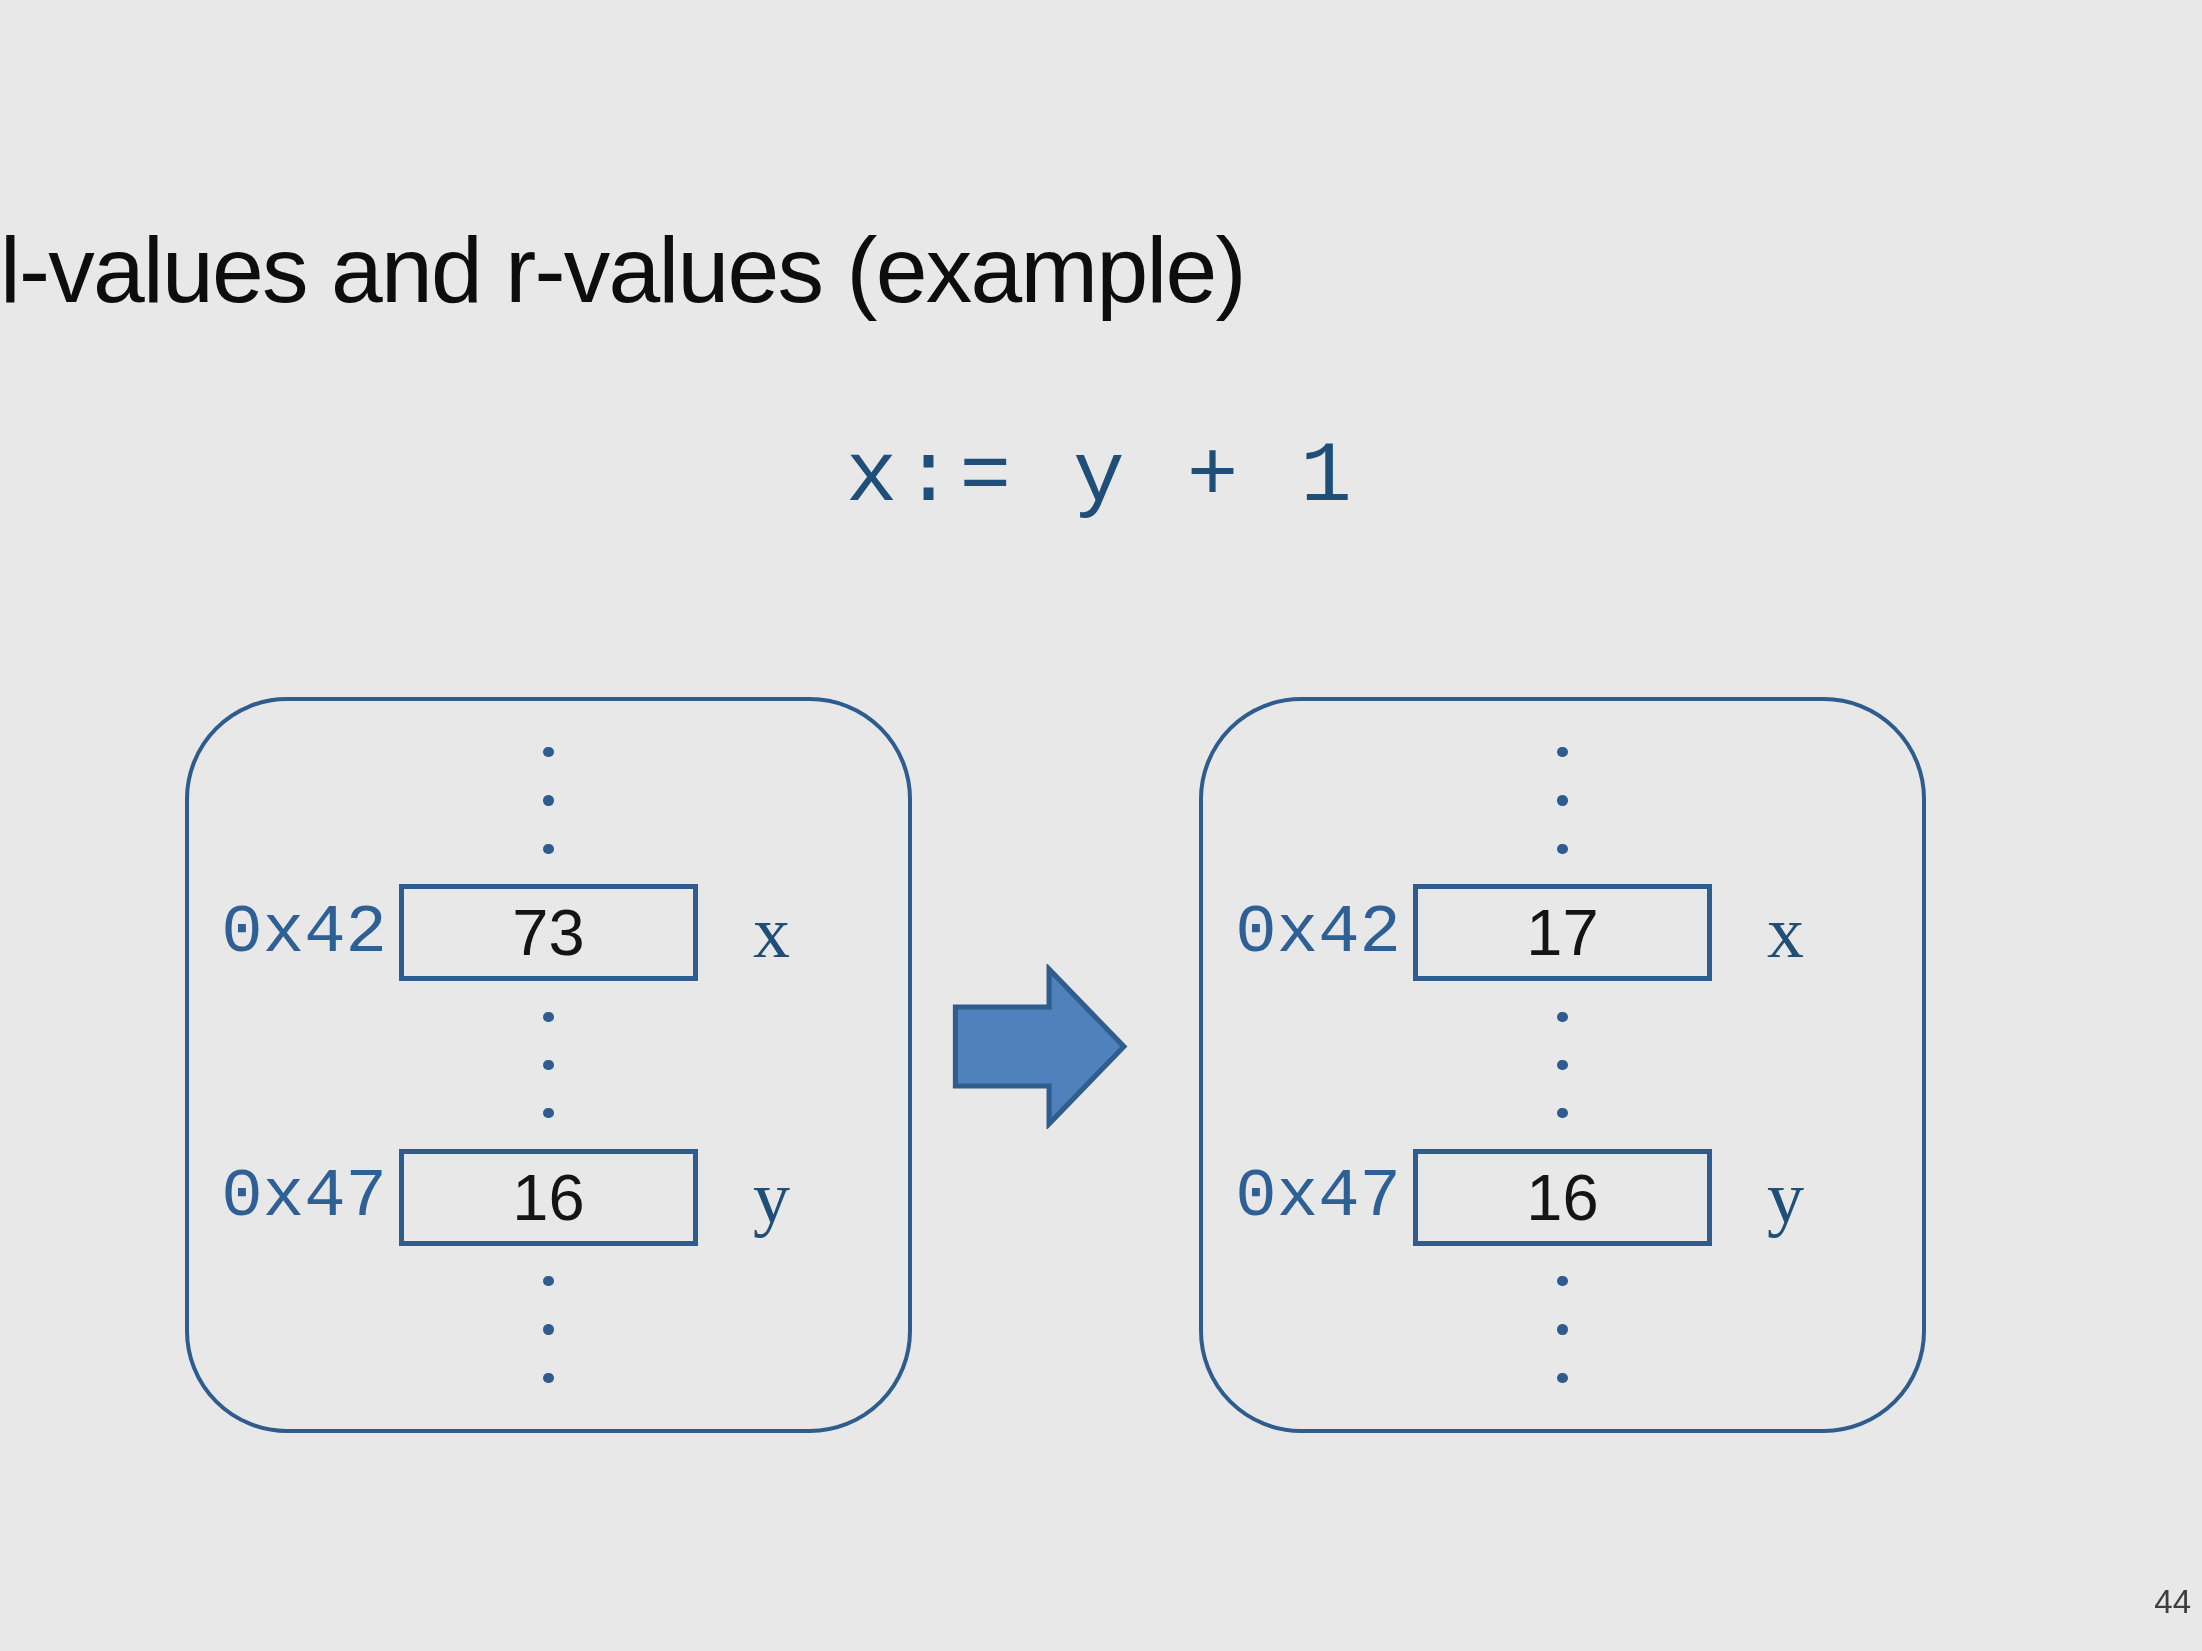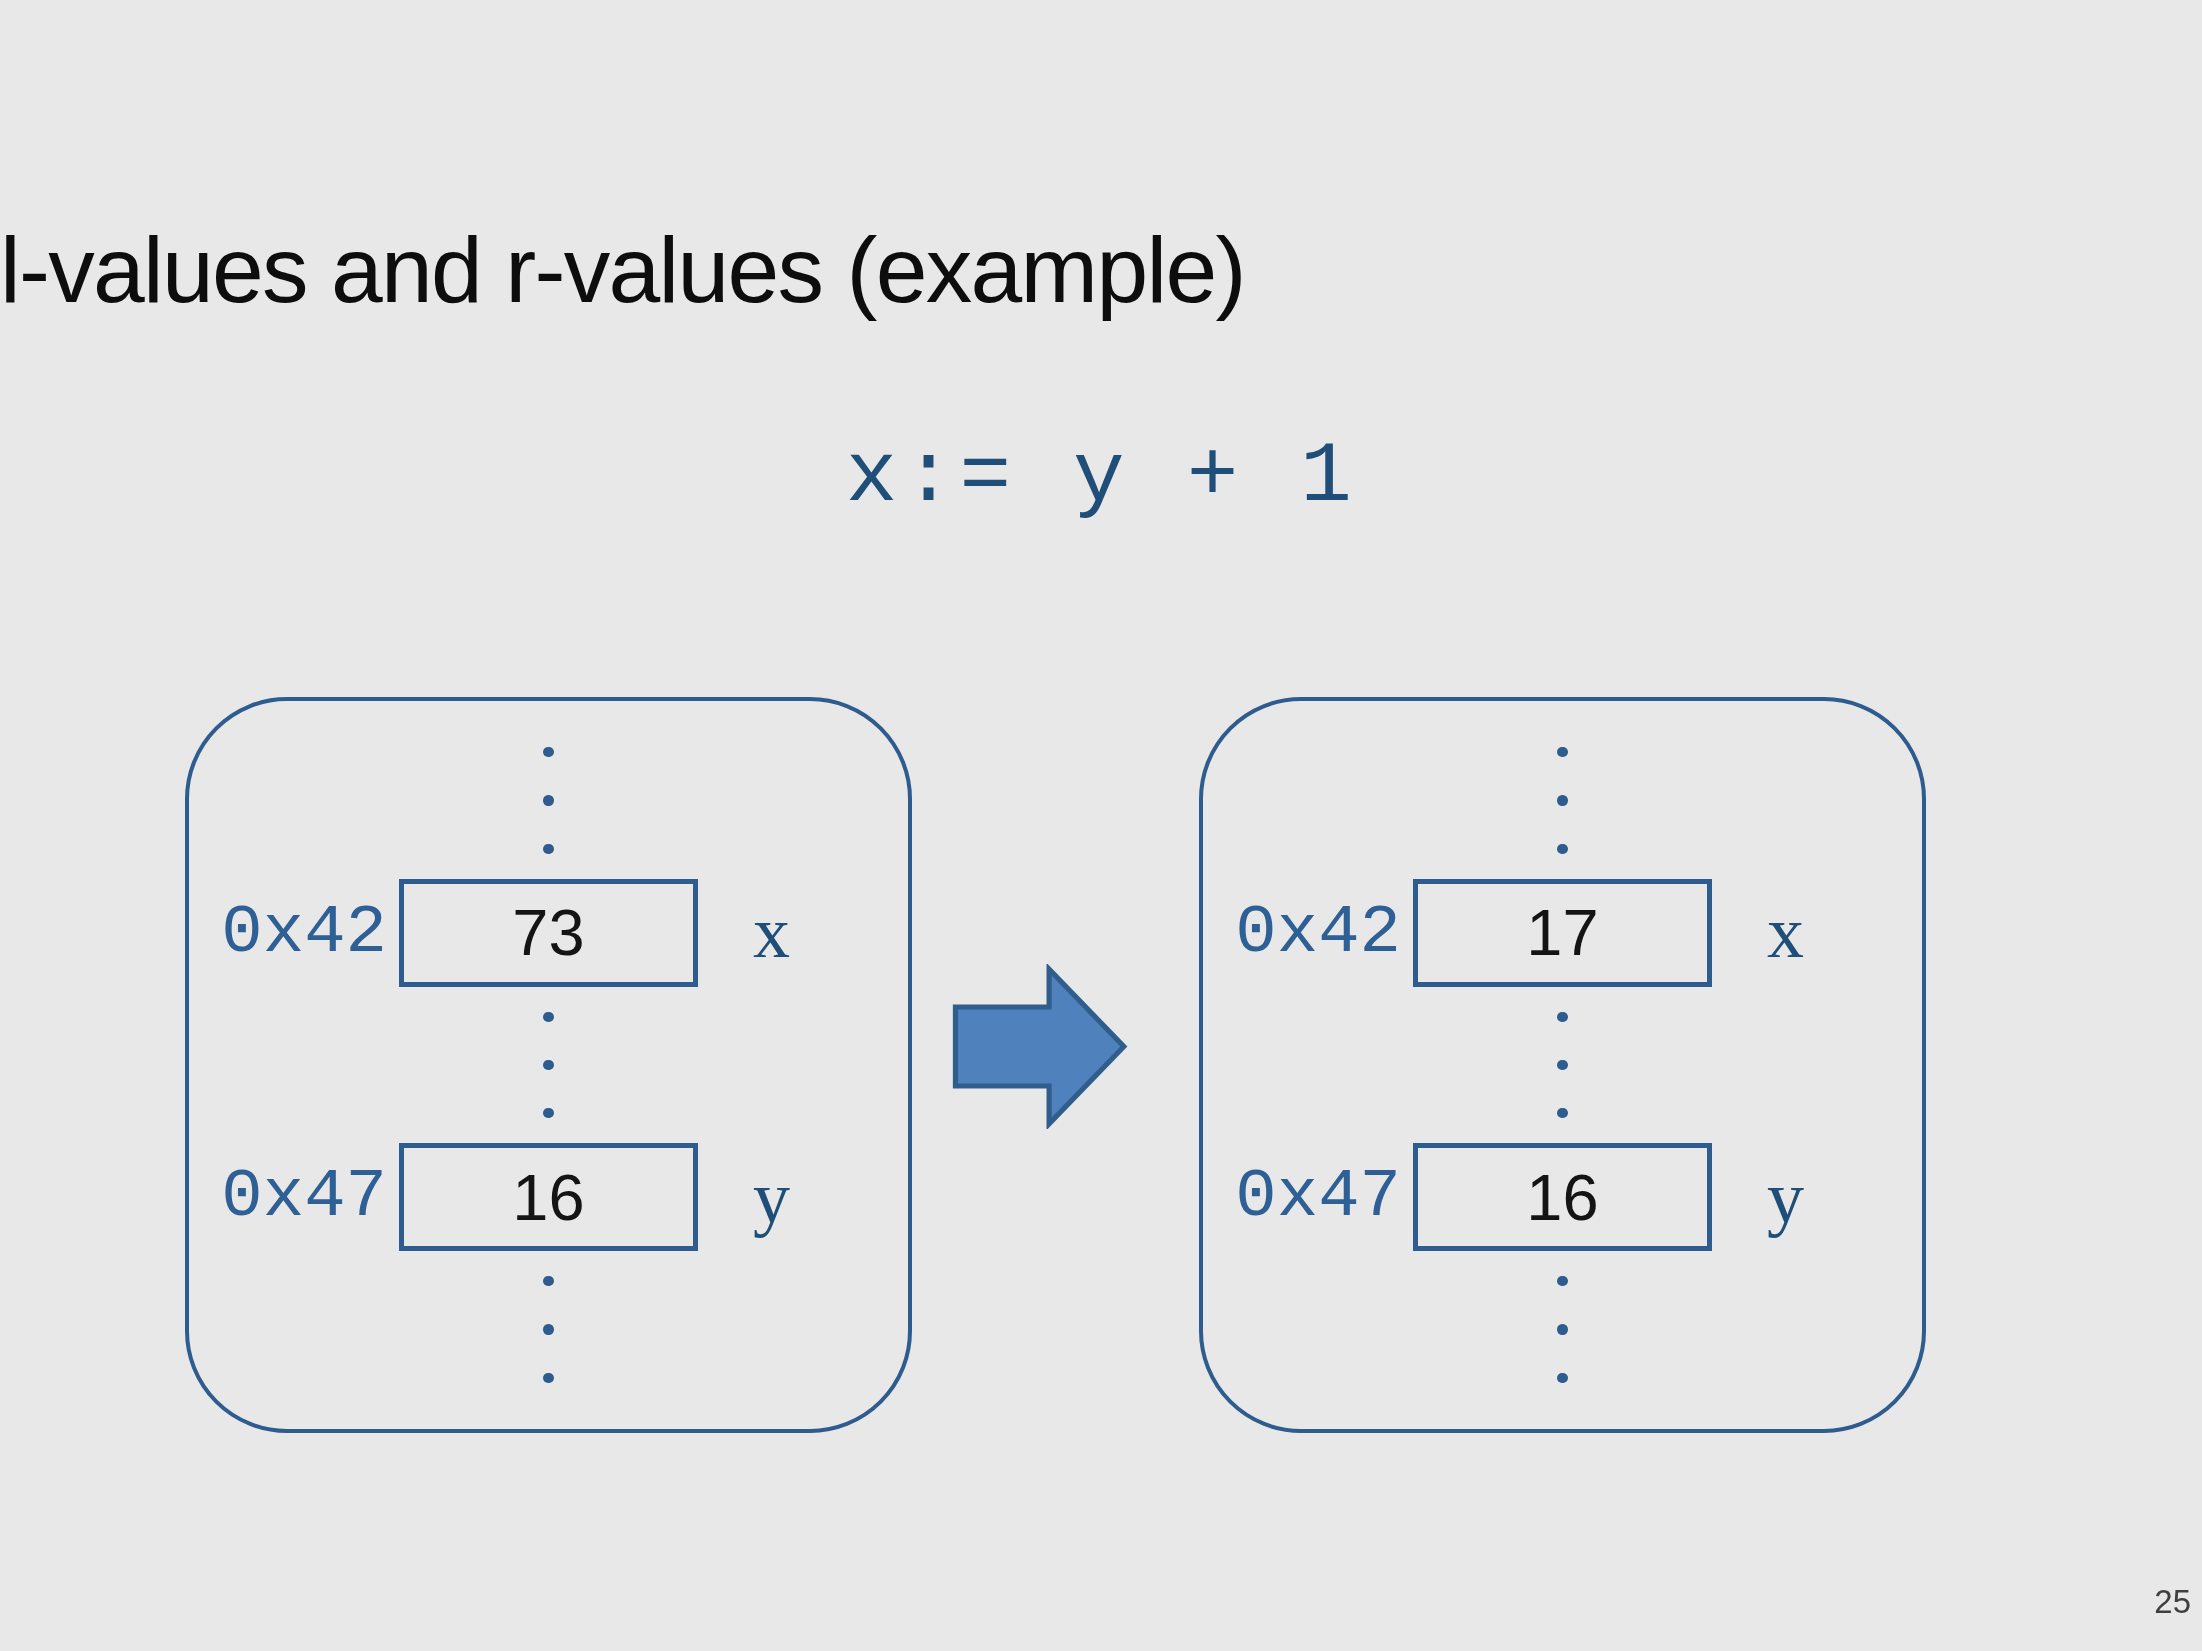--- a/index.html
+++ b/index.html
@@ -76,21 +76,21 @@
     justify-self: end;
     margin-right: 12px;
     font-family: "Liberation Mono", monospace;
     font-size: 69px;
     color: var(--address-text, #2f6095);
     white-space: nowrap;
   }
   .cell {
     box-sizing: border-box;
     width: 299px;
-    height: 108px;
+    height: 97px;
     border: 5.2px solid var(--diagram-stroke, #2e5c8e);
     display: flex;
     align-items: center;
     justify-content: center;
     font-size: 65px;
     color: var(--value-text, #141414);
   }
   .var {
     justify-self: start;
     margin-left: 55px;
@@ -186,16 +186,16 @@
       <span class="cell">16</span>
       <span class="var">y</span>
     </div>
     <div class="dots">
       <span class="dot"></span>
       <span class="dot"></span>
       <span class="dot"></span>
     </div>
   </div>
 
-  <div class="page-num">25</div>
+  <div class="page-num">44</div>
 
 </div>
 
 
 </body></html>

